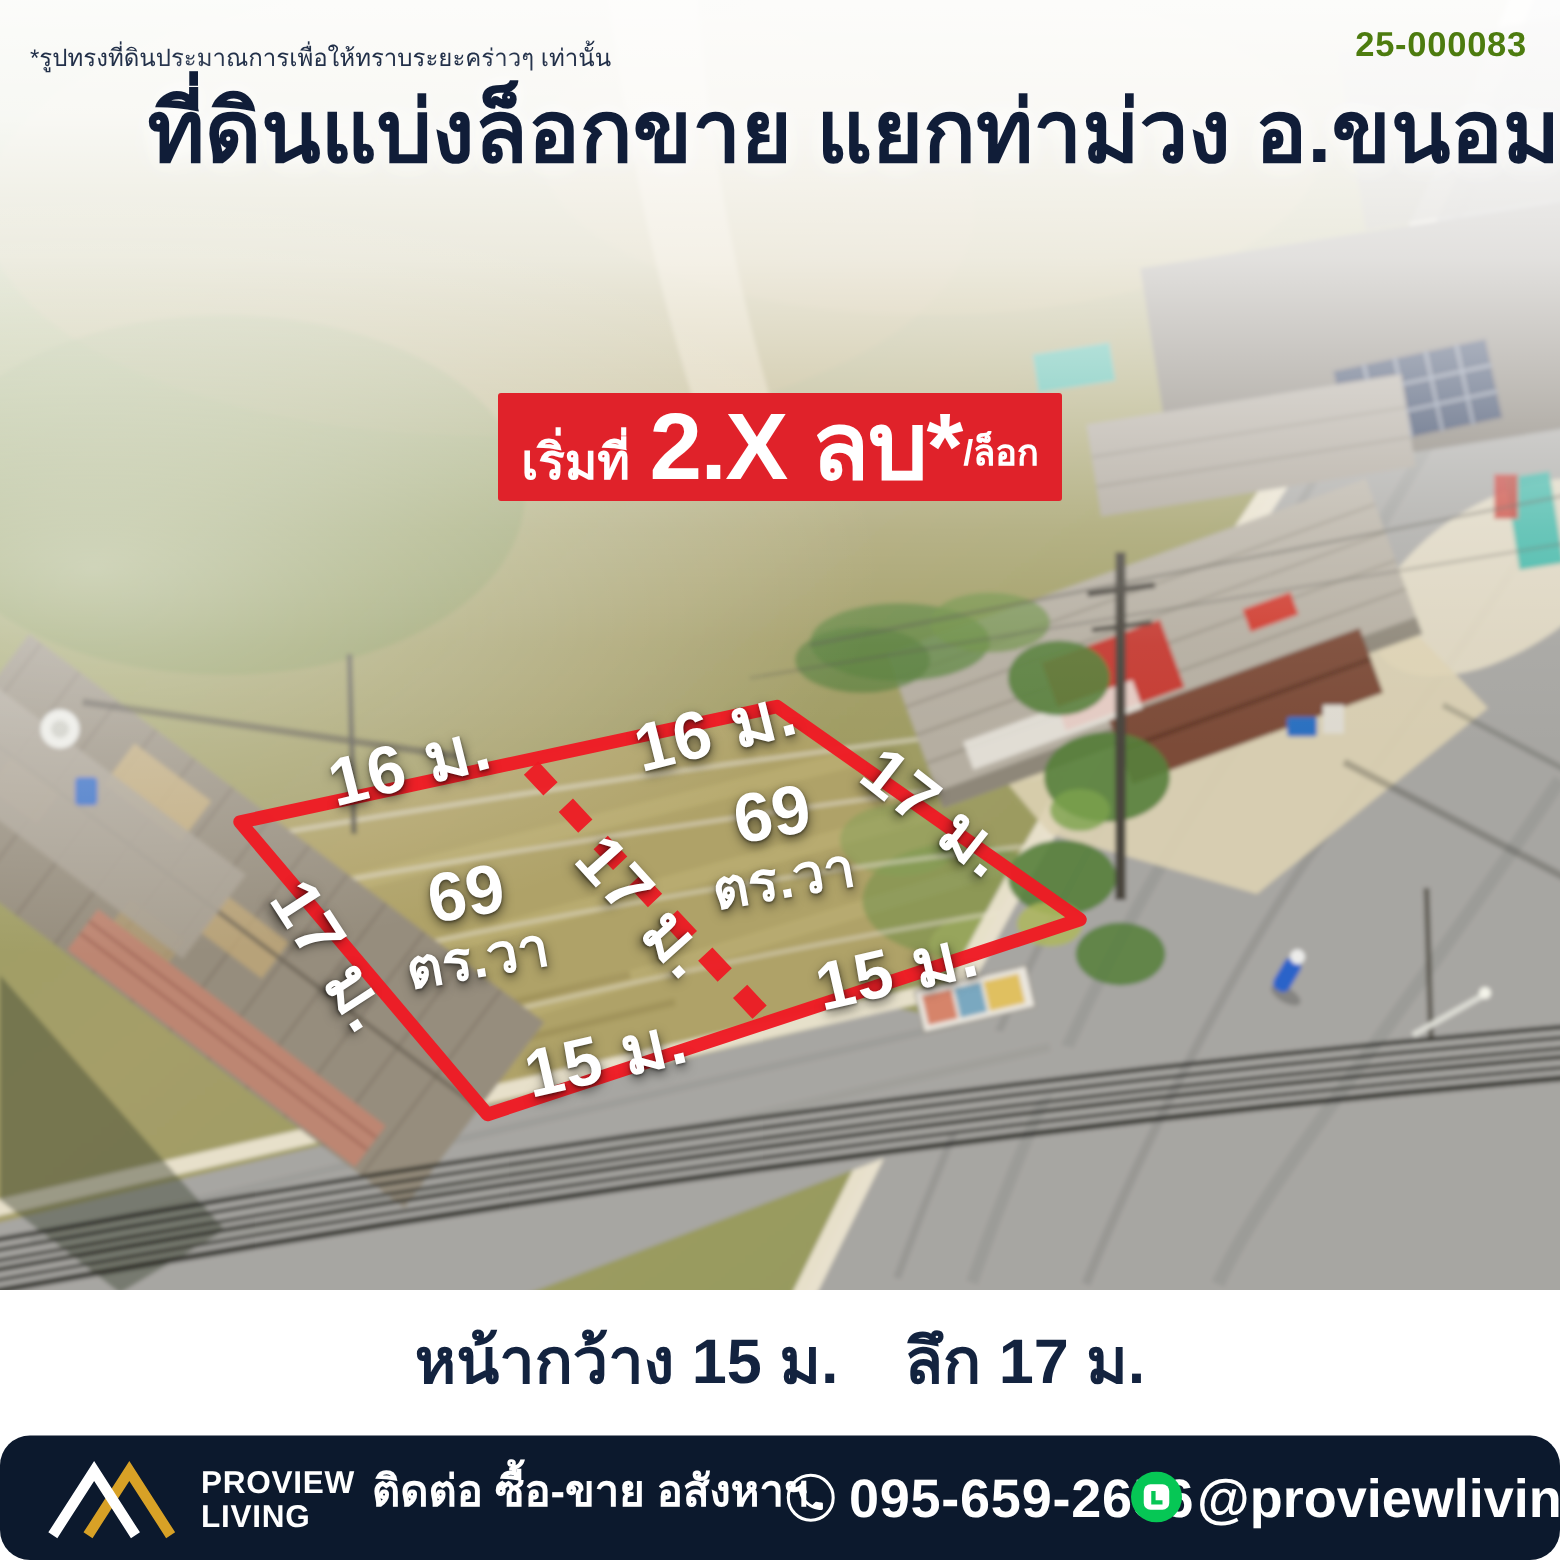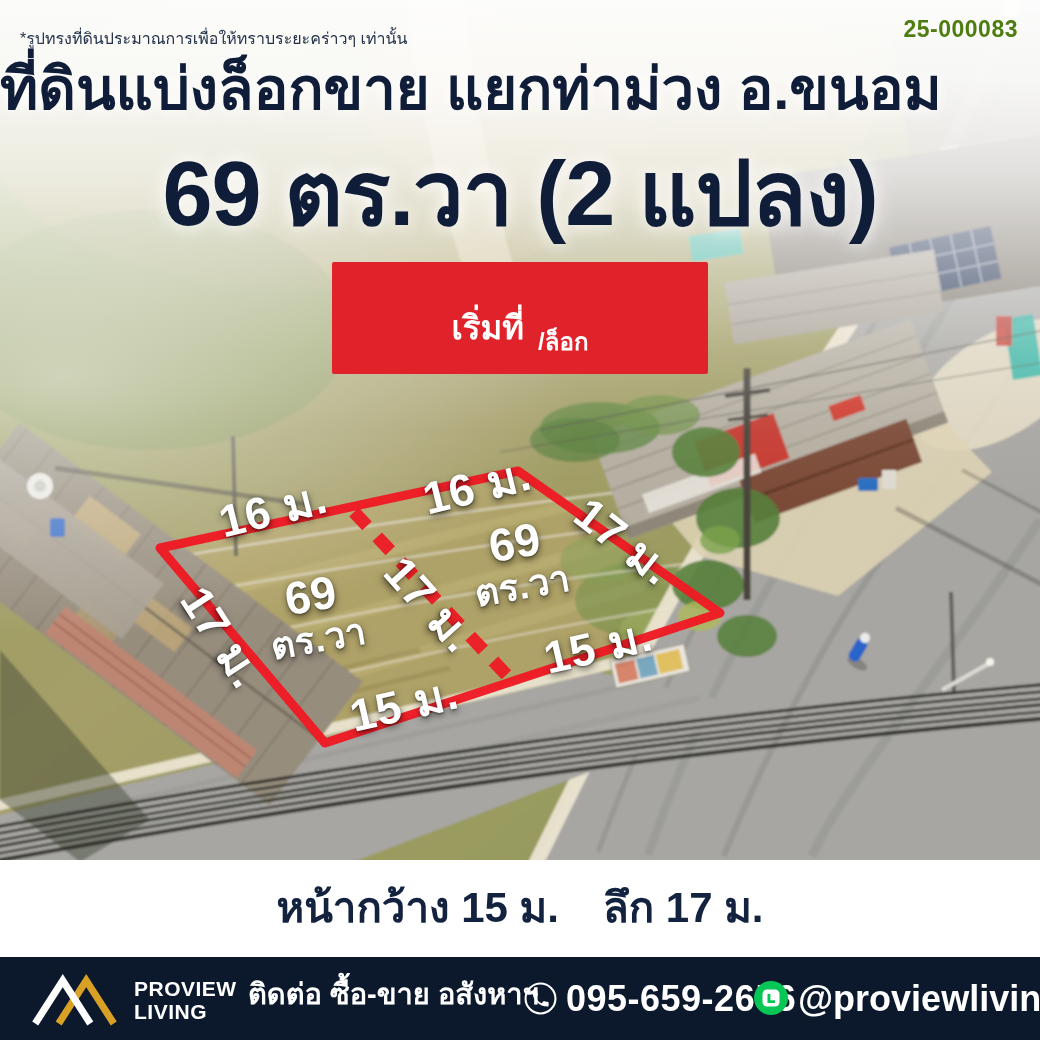--- a/index.html
+++ b/index.html
@@ -15,27 +15,27 @@
       radial-gradient(ellipse at 6% 44%, rgba(255,255,255,.5), rgba(255,255,255,0) 38%),
       linear-gradient(180deg,
         rgba(255,255,255,.97) 0%, rgba(255,255,255,.93) 9%,
         rgba(255,255,255,.78) 20%, rgba(255,255,255,.52) 30%,
         rgba(255,255,255,.22) 41%, rgba(255,255,255,.05) 50%,
         rgba(255,255,255,0) 58%);
   }
   
   .disclaimer{position:absolute;left:20px;top:26px;font-size:16px;font-weight:400;color:#223049;}
   .refno{position:absolute;right:22px;top:16px;font-size:23px;font-weight:600;color:#4d7c0f;letter-spacing:.5px;}
-  .title{position:absolute;left:0;right:0;top:50px;text-align:left;font-size:58px;font-weight:800;
+  .title{position:absolute;left:0;right:0;top:50px;text-align:right;font-size:58px;font-weight:800;
     color:var(--navy_text,#101d38);line-height:1.35;
     text-shadow:0 0 14px rgba(255,255,255,.9),0 0 28px rgba(255,255,255,.65);}
   .subtitle{position:absolute;left:0;right:0;top:136px;text-align:center;font-size:90px;font-weight:800;
     color:var(--navy_text,#101d38);line-height:1.3;letter-spacing:-1px;
     text-shadow:0 0 16px rgba(255,255,255,.85),0 0 30px rgba(255,255,255,.55);}
-  .badge{position:absolute;left:332px;top:262px;width:376px;height:112px;background:var(--accent_red,#e0222a);
+  .badge{position:absolute;left:332px;top:262px;width:376px;height:72px;background:var(--accent_red,#e0222a);
     display:flex;align-items:center;justify-content:center;color:#fff;border-radius:2px;}
   .badge .pre{font-size:33px;font-weight:700;margin-top:18px;margin-right:13px;}
   .badge .price{font-size:63px;font-weight:800;letter-spacing:-1px;line-height:1;}
   .badge .per{font-size:24px;font-weight:700;align-self:flex-end;margin-bottom:13px;margin-left:1px;margin-top:40px;}
   
   .dim{position:absolute;font-size:45px;font-weight:700;color:#fff;letter-spacing:1px;white-space:nowrap;
     transform:translate(-50%,-50%) rotate(var(--r,0deg));
     text-shadow:0 3px 7px rgba(0,0,0,.55),0 1px 2px rgba(0,0,0,.45);}
   .d1{left:273px;top:509px;--r:-14deg;}
   .d2{left:477px;top:486px;--r:-14deg;}
@@ -50,21 +50,21 @@
   .area .v{display:block;font-size:46px;font-weight:700;}
   .area .u{display:block;font-size:37px;font-weight:700;margin-top:3px;}
   .a1{left:314px;top:615px;}
   .a2{left:518px;top:562px;}
   
   .infobar{position:absolute;left:0;top:860px;width:1040px;height:97px;background:var(--info_bg,#ffffff);
     display:flex;flex-direction:column;align-items:center;justify-content:center;gap:2px;}
   .ib1{display:flex;gap:44px;font-size:42px;font-weight:800;color:#13233f;line-height:1.25;}
   .ib2{font-size:28px;font-weight:600;color:#1d2d4a;line-height:1.2;}
   
-  .footer{position:absolute;left:0;top:957px;width:1040px;height:83px;background:var(--footer_bg,#0c192d);color:#fff;}
+  .footer{position:absolute;left:0;top:957px;width:1040px;height:83px;background:var(--footer_bg,#0c192d);color:#fff;border-radius:20px;}
   .logo{position:absolute;left:24px;top:12px;}
   .brand{position:absolute;left:134px;top:20px;font-size:21px;font-weight:700;letter-spacing:.5px;line-height:1.1;}
   .contact{position:absolute;left:248px;top:0;height:73px;display:flex;align-items:center;font-size:29px;font-weight:700;}
   .phoneico{position:absolute;left:524px;top:25px;}
   .phone{position:absolute;left:566px;top:0;height:83px;display:flex;align-items:center;font-size:36px;font-weight:800;letter-spacing:.5px;}
   .lineico{position:absolute;left:754px;top:24px;}
   .lineid{position:absolute;left:798px;top:0;height:83px;display:flex;align-items:center;font-size:36px;font-weight:800;}
 </style>
 </head>
 <body>
@@ -234,23 +234,23 @@
     <span class="u">ตร.วา</span>
   </div>
   <div class="area a2">
     <span class="v">69</span>
     <span class="u">ตร.วา</span>
   </div>
 
   <div class="disclaimer">*รูปทรงที่ดินประมาณการเพื่อให้ทราบระยะคร่าวๆ เท่านั้น</div>
   <div class="refno">25-000083</div>
   <div class="title">ที่ดินแบ่งล็อกขาย แยกท่าม่วง อ.ขนอม</div>
-  <div class="subtitle">69 ตร.วา (2 แปลง)</div>
   <div class="badge">
     <span class="pre">เริ่มที่</span>
+    <span class="price">2.X ลบ*</span>
     <span class="per">/ล็อก</span>
   </div>
 
   <div class="infobar">
     <div class="ib1">
       <span>หน้ากว้าง 15 ม.</span>
       <span>ลึก 17 ม.</span>
     </div>
   </div>
 

